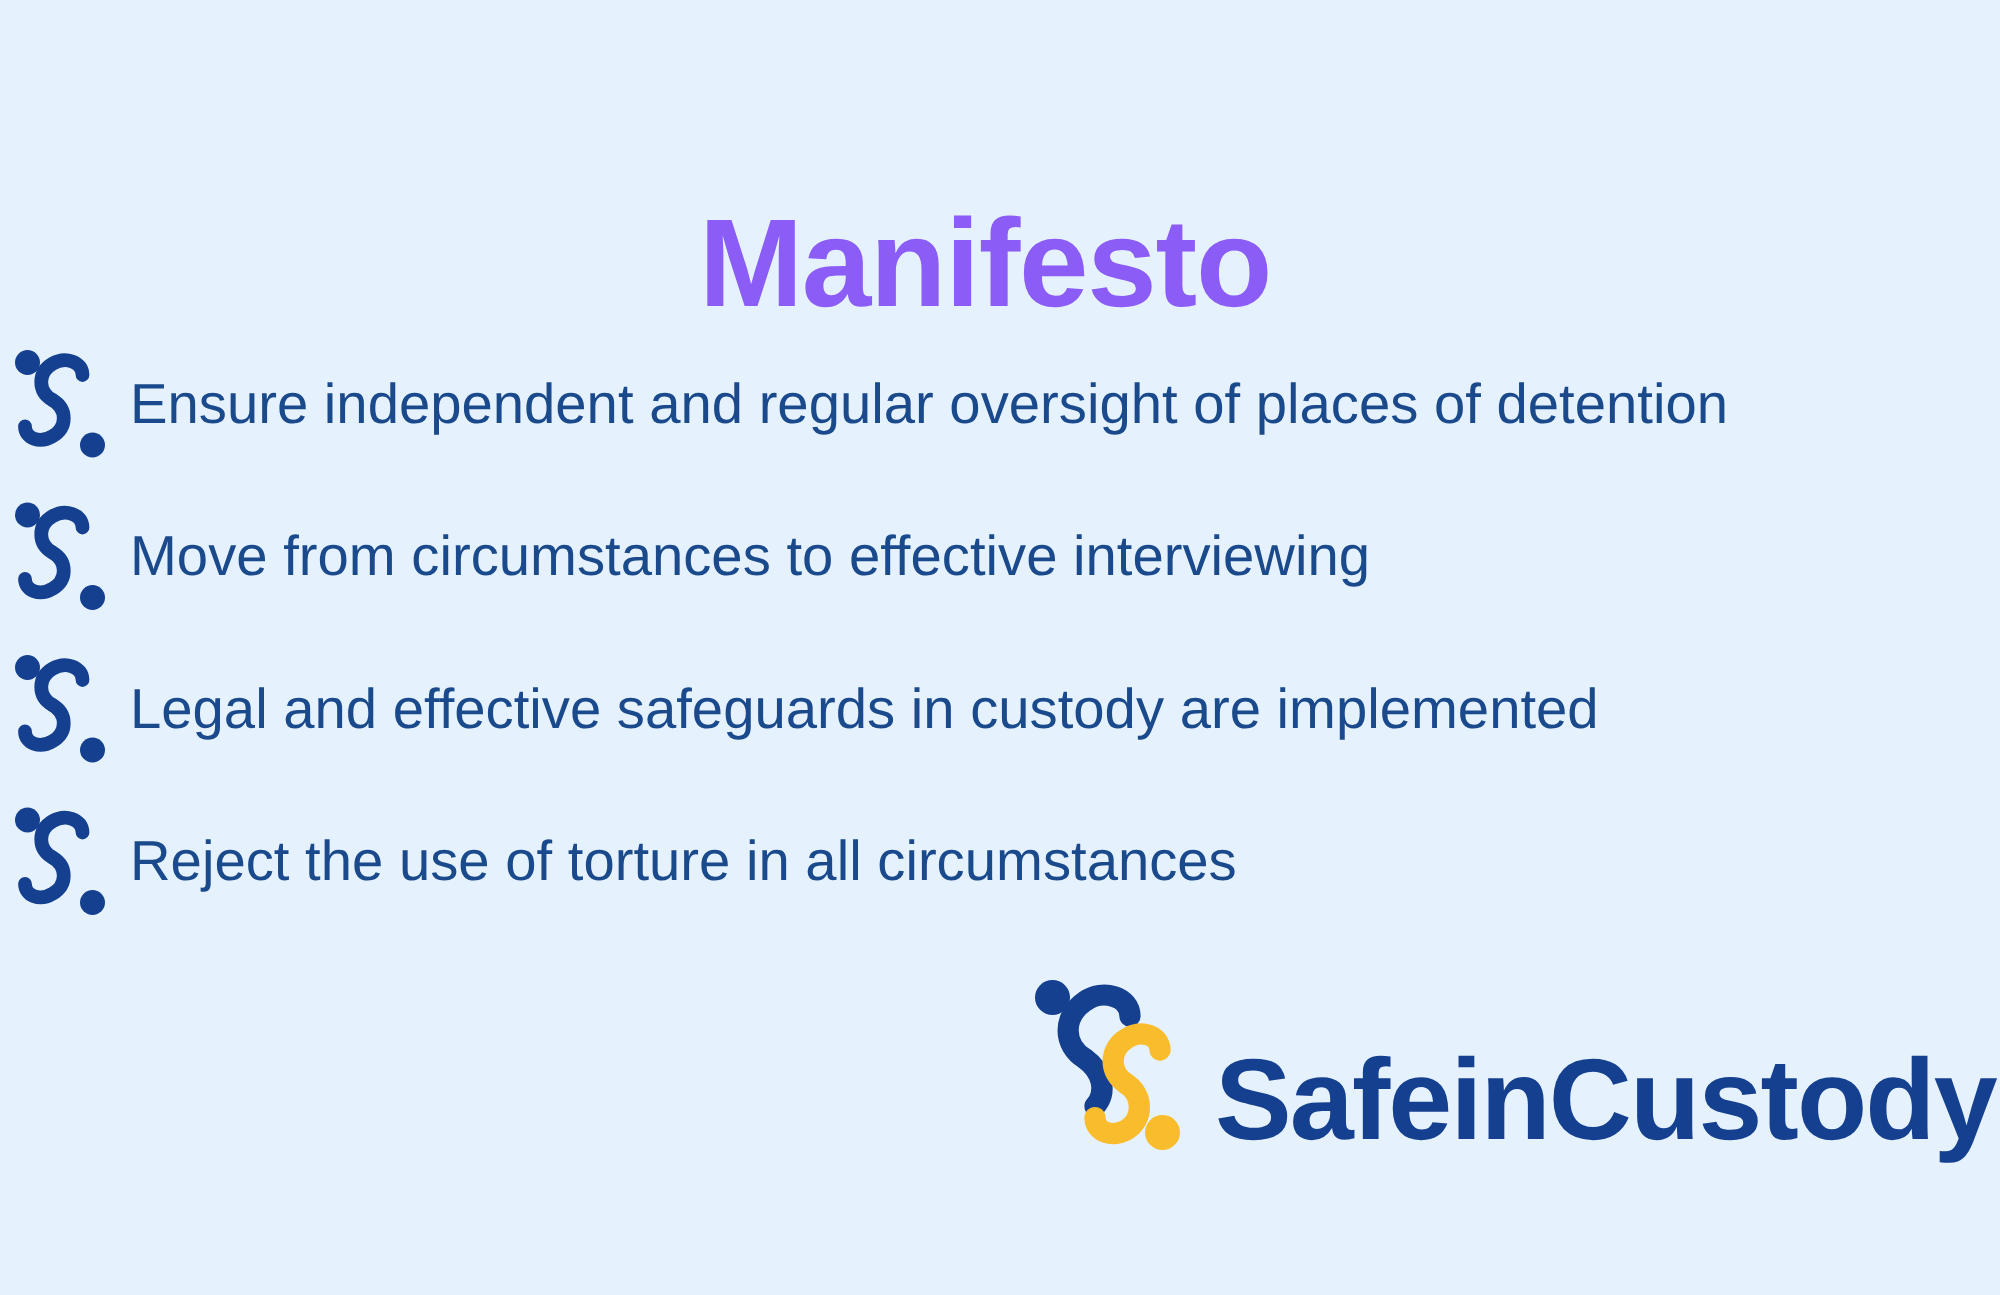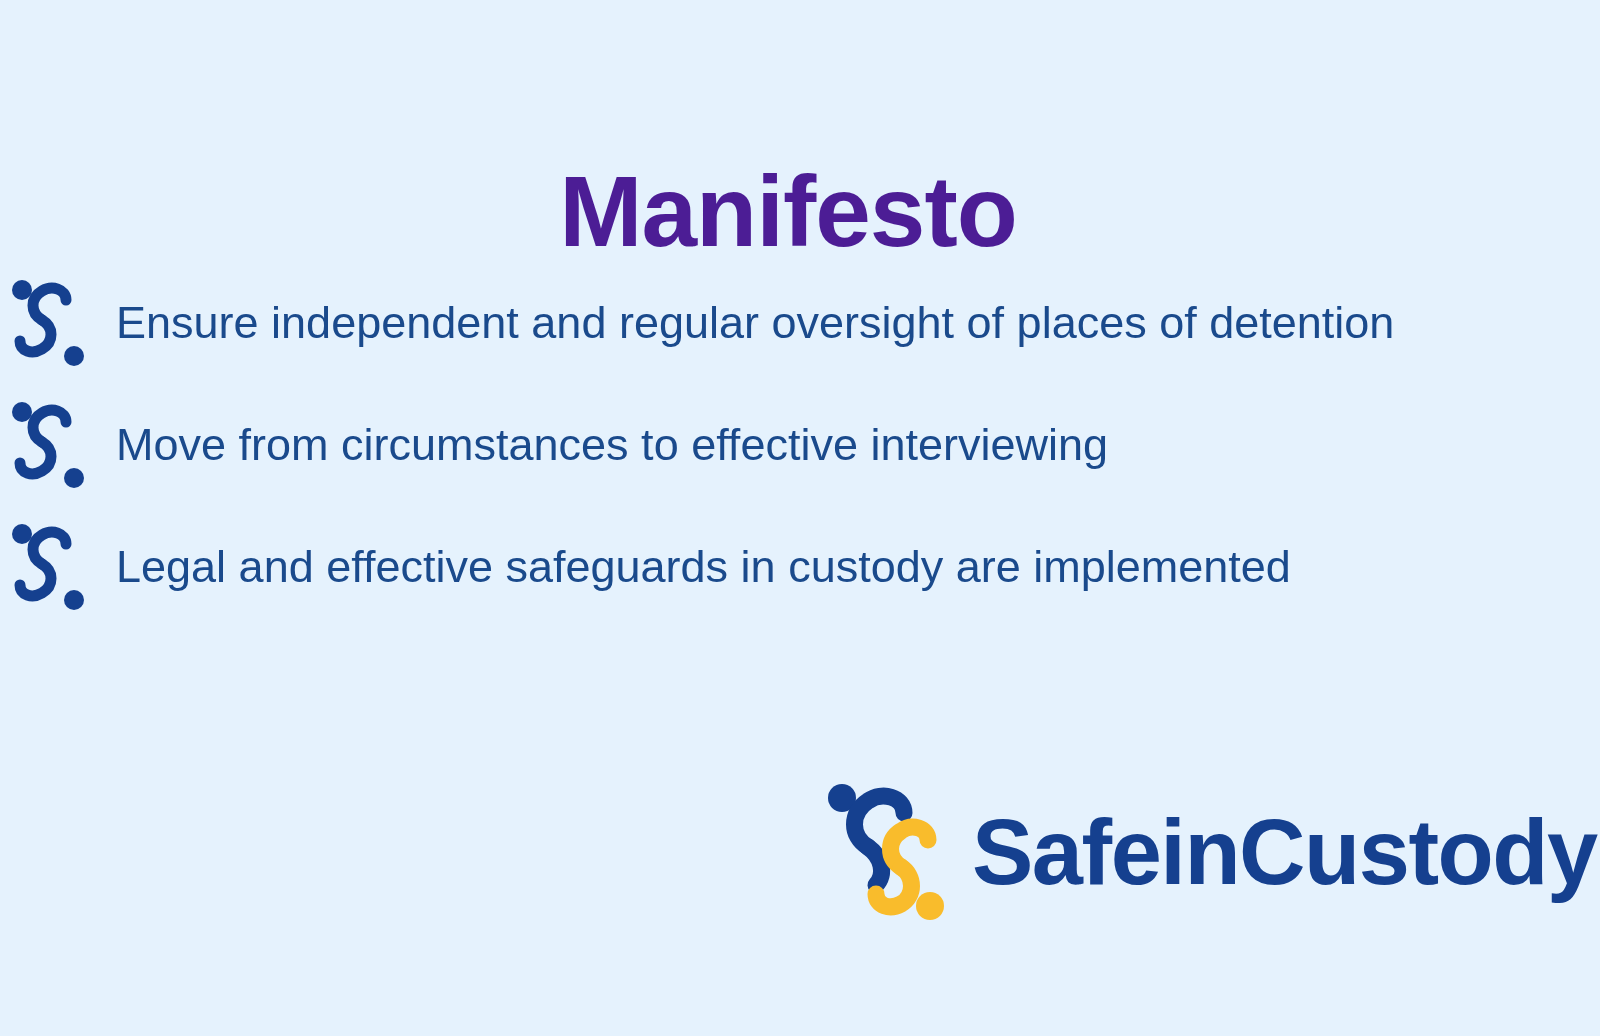--- a/index.html
+++ b/index.html
@@ -29,21 +29,21 @@
     left: 0;
     width: 1576px;
     text-align: center;
   }
   .title {
     display: inline-block;
     font-family: "Liberation Sans", sans-serif;
     font-size: 100px;
     font-weight: bold;
     letter-spacing: -1px;
-    color: #4c1d95;
+    color: #8b5cf6;
     line-height: 1.05;
   }
 
   
   .bullets {
     position: absolute;
     top: 262px;
     left: 0;
     width: 1600px;
   }
@@ -54,36 +54,36 @@
     align-items: center;
   }
   .bullet-icon {
     width: 78px;
     height: 92px;
     margin-left: 10px;
     flex: 0 0 auto;
     display: block;
   }
   .bullet-text {
-    margin-left: 28px;
+    margin-left: 16px;
     font-family: "Liberation Sans", sans-serif;
     font-size: 45px;
     font-weight: 400;
     color: #1a4a8c;
     line-height: 1.15;
     white-space: nowrap;
   }
 
   
   .logo {
     position: absolute;
     left: 824px;
     top: 778px;
     display: flex;
-    align-items: center;
+    align-items: flex-end;
   }
   .logo-mark {
     width: 124px;
     height: 148px;
     flex: 0 0 auto;
     display: block;
   }
   .logo-text {
     margin-left: 24px;
     font-family: "Liberation Sans", sans-serif;
@@ -130,20 +130,29 @@
     <div class="bullet-row">
       <svg class="bullet-icon" viewBox="0 0 78 92">
         <circle cx="12" cy="13" r="10" fill="#15408f"></circle>
         <circle cx="64" cy="79" r="10" fill="#15408f"></circle>
         <path d="M56 23 C56 12, 42 8, 32 14 C20 21, 20 36, 32 43" stroke="#15408f" stroke-width="11" stroke-linecap="round" fill="none"></path>
         <path d="M32 43 C44 50, 44 65, 32 72 C22 78, 10 74, 10 64" stroke="#15408f" stroke-width="11" stroke-linecap="round" fill="none"></path>
       </svg>
       <div class="bullet-text">Legal and effective safeguards in custody are implemented</div>
     </div>
 
+    <div class="bullet-row">
+      <svg class="bullet-icon" viewBox="0 0 78 92">
+        <circle cx="12" cy="13" r="10" fill="#15408f"></circle>
+        <circle cx="64" cy="79" r="10" fill="#15408f"></circle>
+        <path d="M56 23 C56 12, 42 8, 32 14 C20 21, 20 36, 32 43" stroke="#15408f" stroke-width="11" stroke-linecap="round" fill="none"></path>
+        <path d="M32 43 C44 50, 44 65, 32 72 C22 78, 10 74, 10 64" stroke="#15408f" stroke-width="11" stroke-linecap="round" fill="none"></path>
+      </svg>
+      <div class="bullet-text">Reject the use of torture in all circumstances</div>
+    </div>
 
   </div>
 
   <div class="logo">
     <svg class="logo-mark" viewBox="0 0 124 148">
 
       <circle cx="18" cy="20" r="14" fill="#15408f"></circle>
 
       <path d="M80 35 C80 19, 58 13, 44 23 C26 35, 26 58, 44 69" stroke="#15408f" stroke-width="17" stroke-linecap="round" fill="none"></path>
       <path d="M44 69 C58 79, 62 96, 52 107" stroke="#15408f" stroke-width="17" stroke-linecap="round" fill="none"></path>

